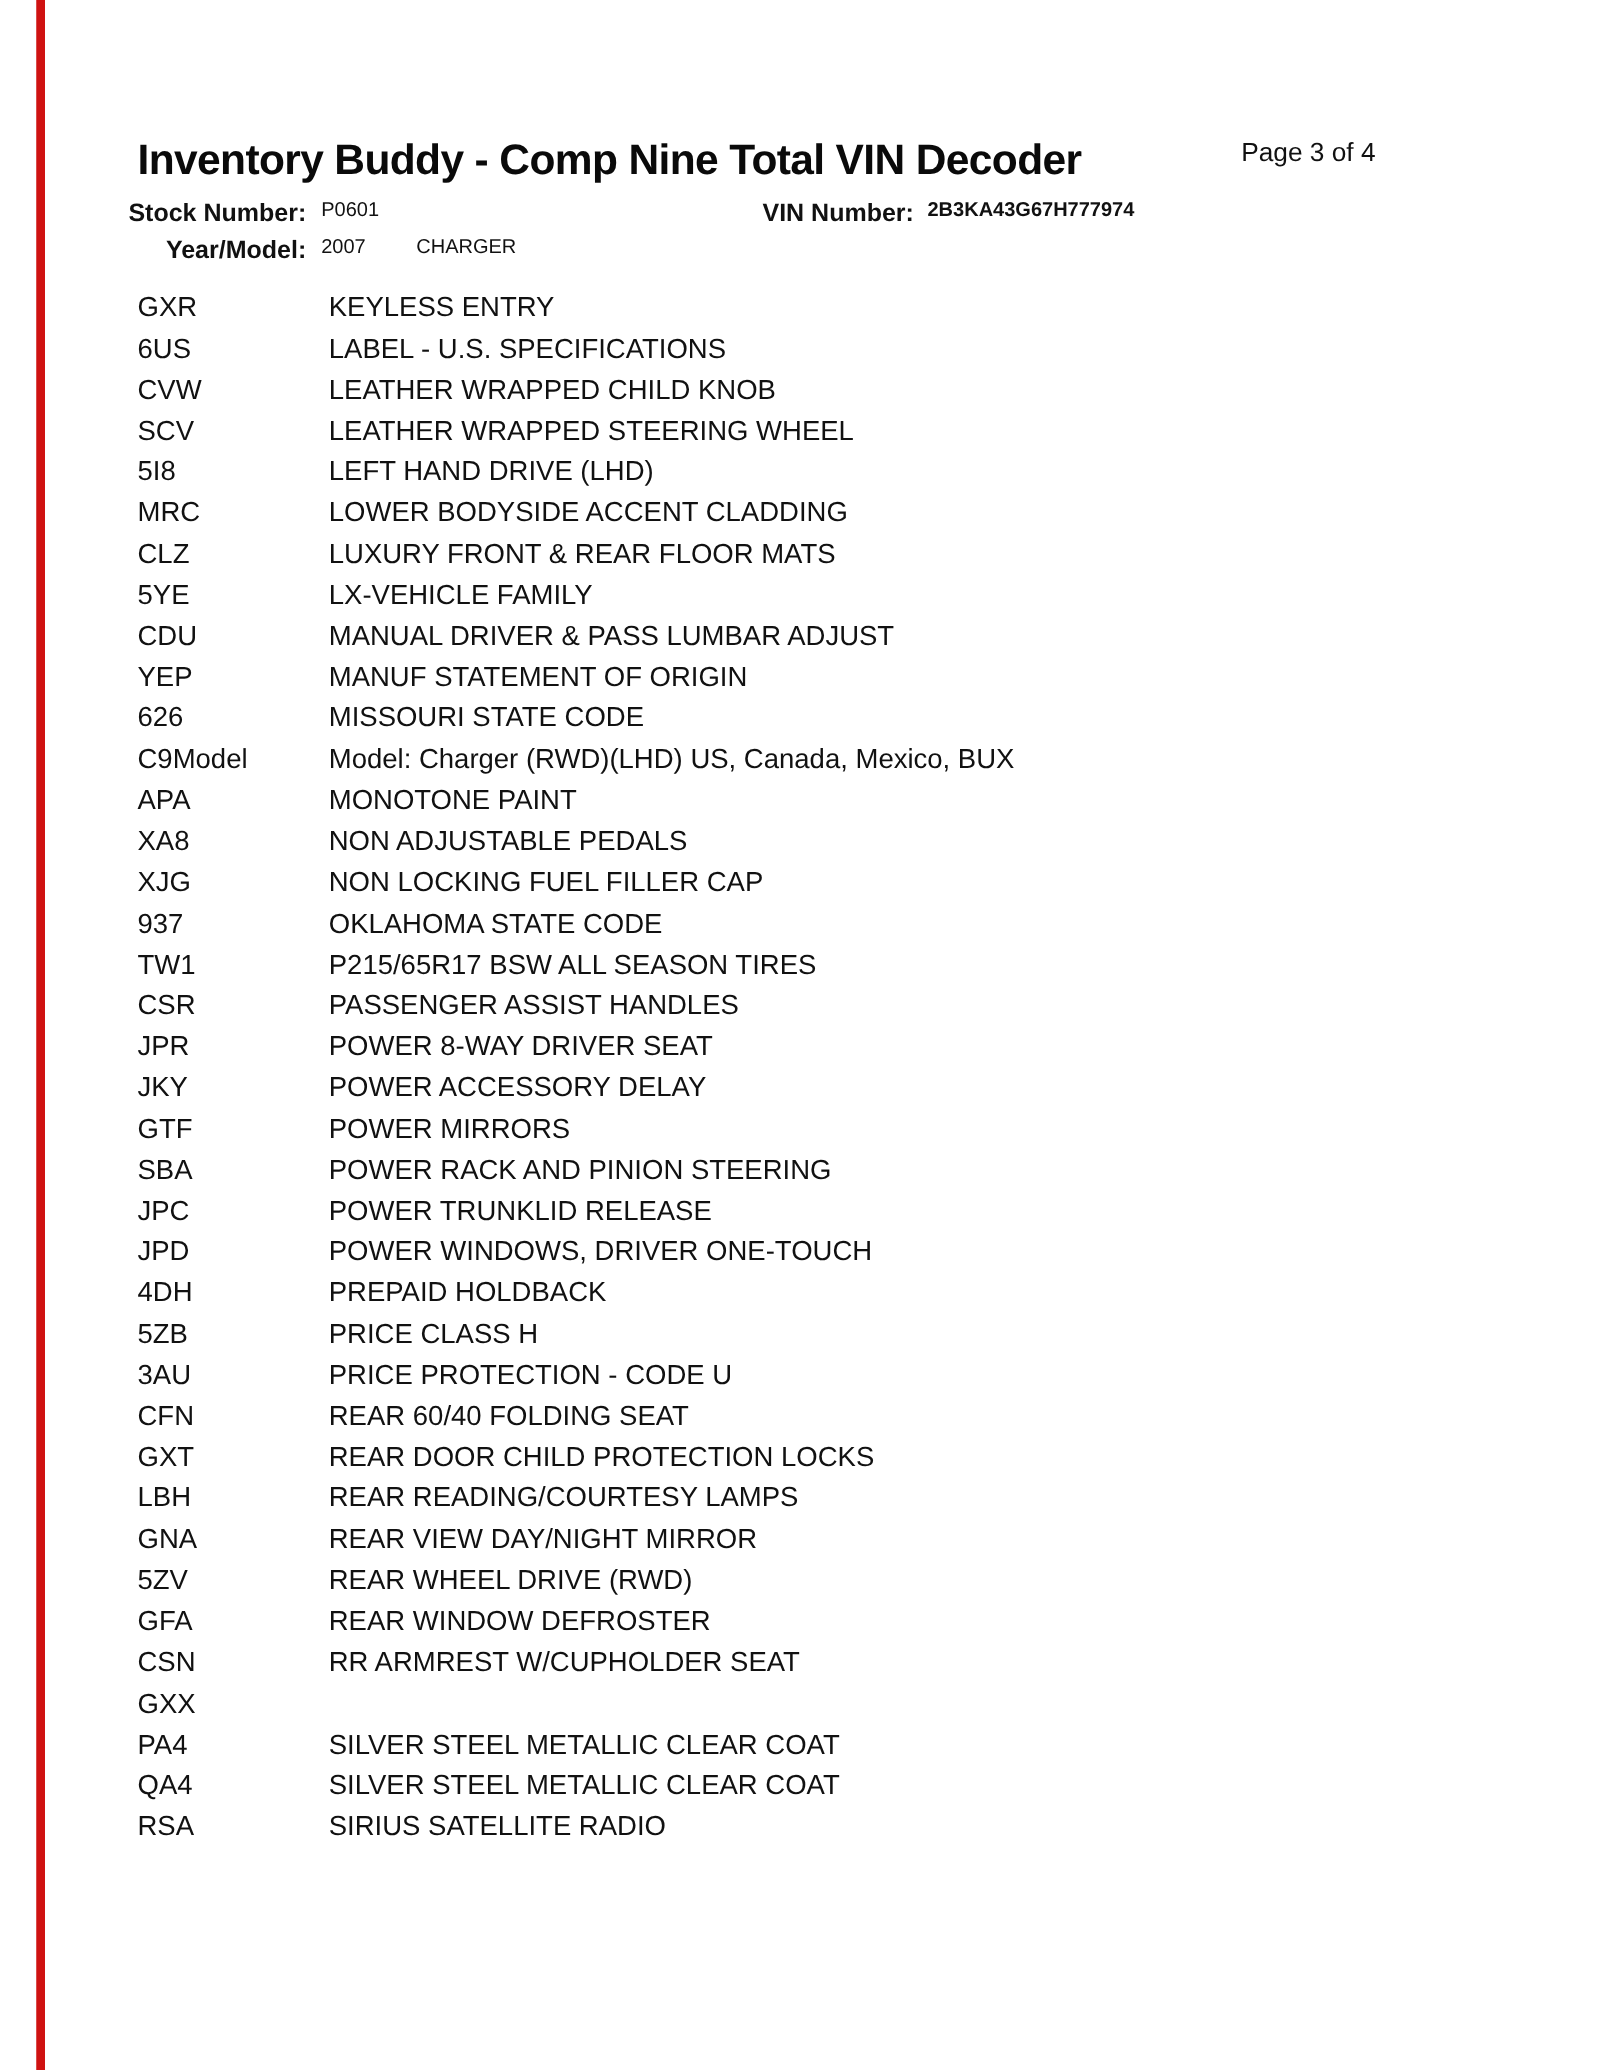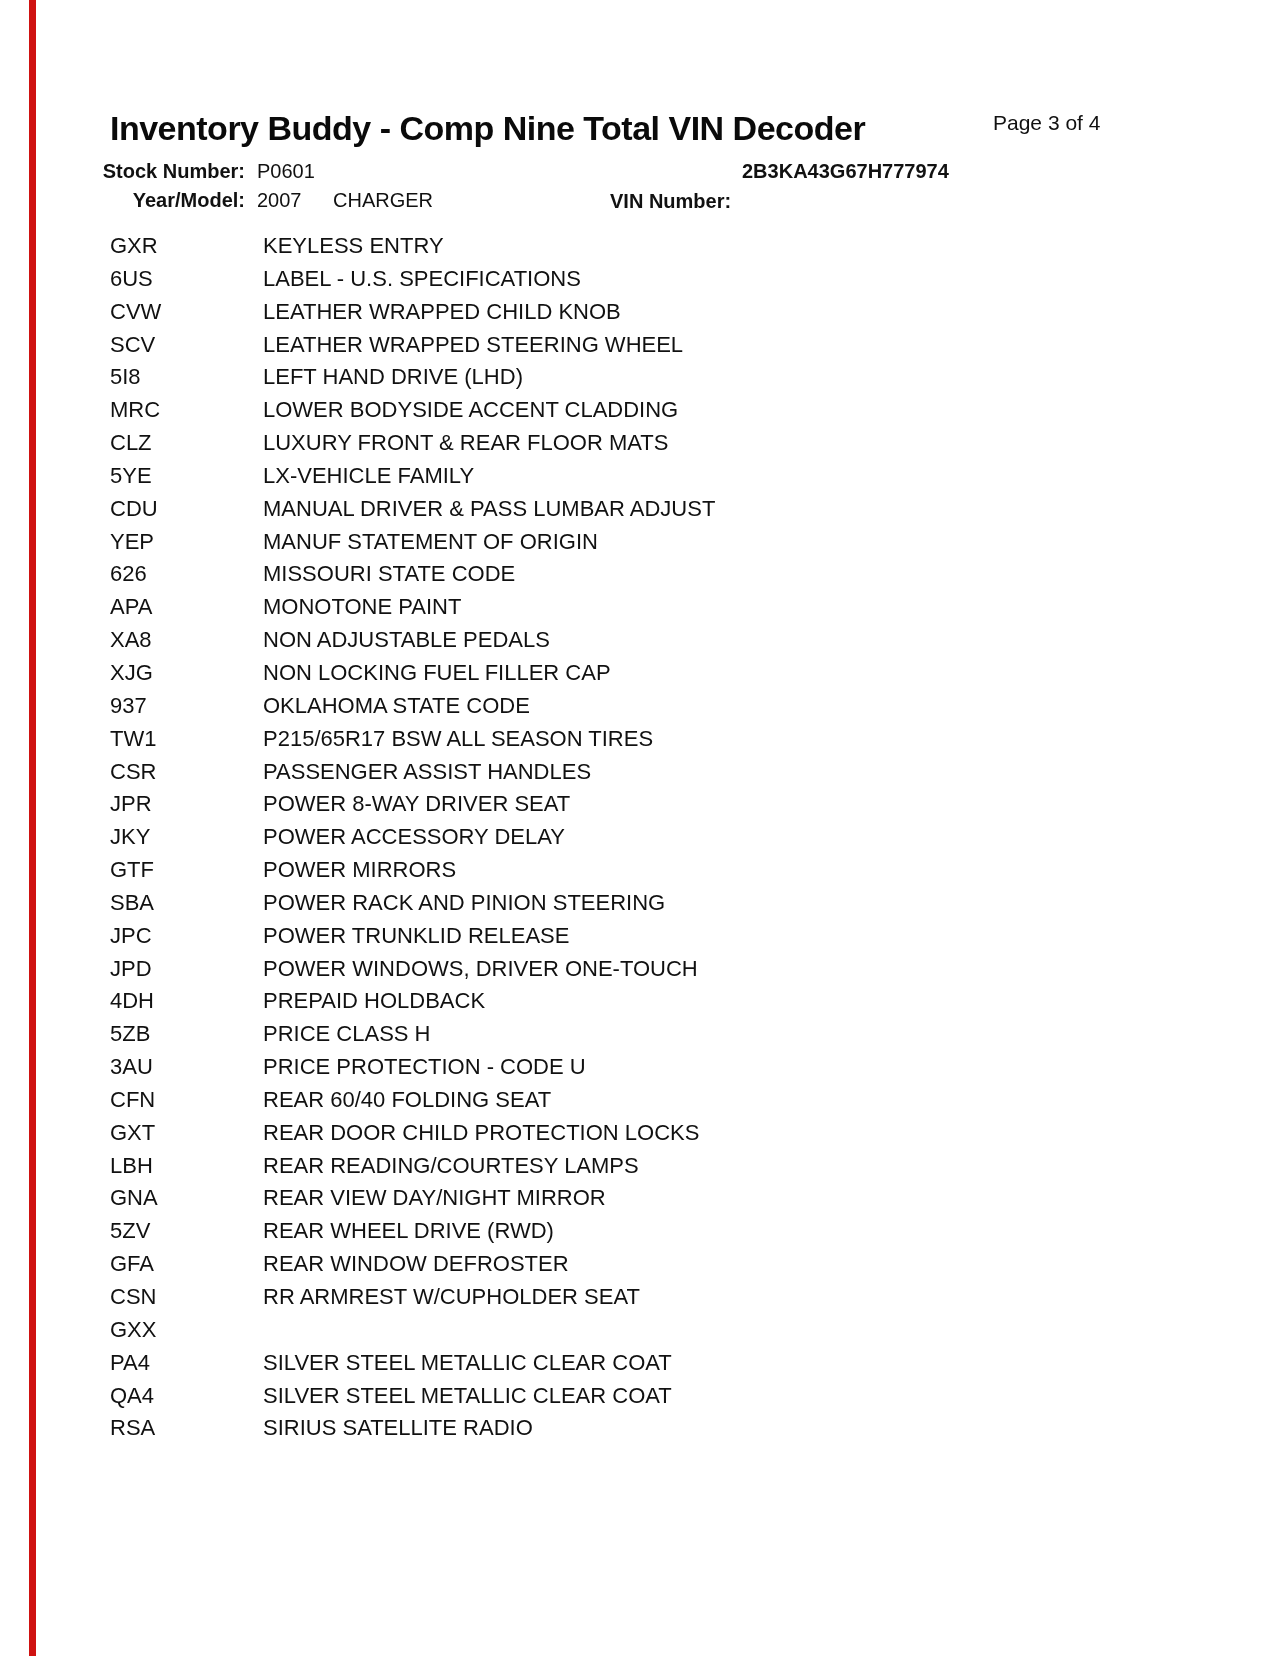--- a/index.html
+++ b/index.html
@@ -39,26 +39,26 @@
   }
   .hdr-label {
     position: absolute;
     font-size: 20px;
     font-weight: bold;
     white-space: nowrap;
     text-align: right;
   }
   .hdr-value {
     position: absolute;
-    font-size: 20px;
+    font-size: 16px;
     white-space: nowrap;
   }
   .lbl-stock   { left: 0;   top: 160px; width: 245px; }
   .val-stock   { left: 257px; top: 160px; }
-  .lbl-vin     { left: 610px; top: 160px; width: 120px; text-align: left; margin-top: 30px; }
+  .lbl-vin     { left: 610px; top: 160px; width: 120px; text-align: left; }
   .val-vin     { left: 742px; top: 160px; font-weight: bold; }
   .lbl-year    { left: 0;   top: 189px; width: 245px; }
   .val-year    { left: 257px; top: 189px; }
   .val-model   { left: 333px; top: 189px; }
   .options-list {
     position: absolute;
     left: 0;
     top: 230px;
     width: 1280px;
   }
@@ -136,20 +136,24 @@
     </div>
     <div class="option-row">
       <span class="option-code">YEP</span>
       <span class="option-description">MANUF STATEMENT OF ORIGIN</span>
     </div>
     <div class="option-row">
       <span class="option-code">626</span>
       <span class="option-description">MISSOURI STATE CODE</span>
     </div>
     <div class="option-row">
+      <span class="option-code">C9Model</span>
+      <span class="option-description">Model: Charger (RWD)(LHD) US, Canada, Mexico, BUX</span>
+    </div>
+    <div class="option-row">
       <span class="option-code">APA</span>
       <span class="option-description">MONOTONE PAINT</span>
     </div>
     <div class="option-row">
       <span class="option-code">XA8</span>
       <span class="option-description">NON ADJUSTABLE PEDALS</span>
     </div>
     <div class="option-row">
       <span class="option-code">XJG</span>
       <span class="option-description">NON LOCKING FUEL FILLER CAP</span>

